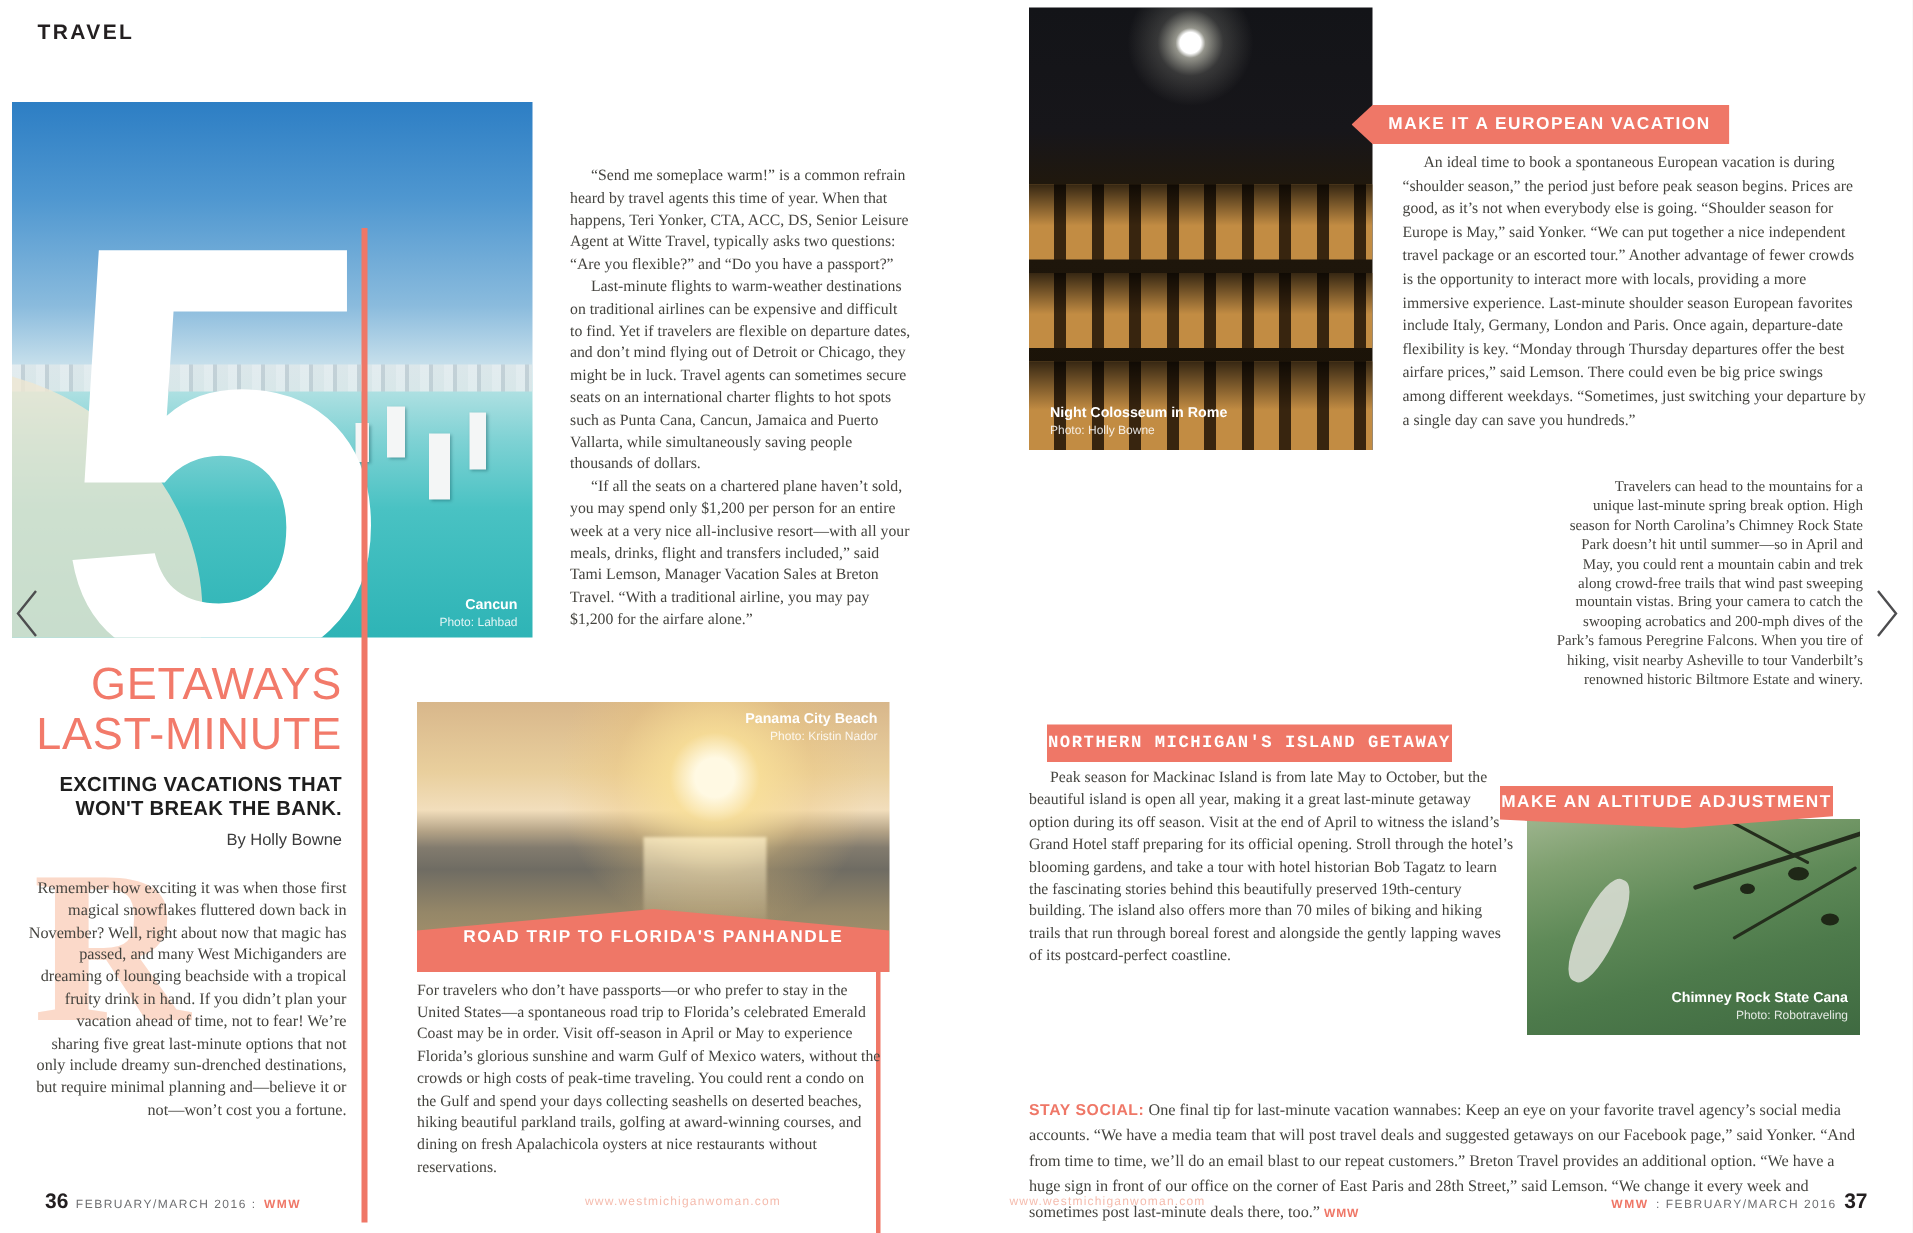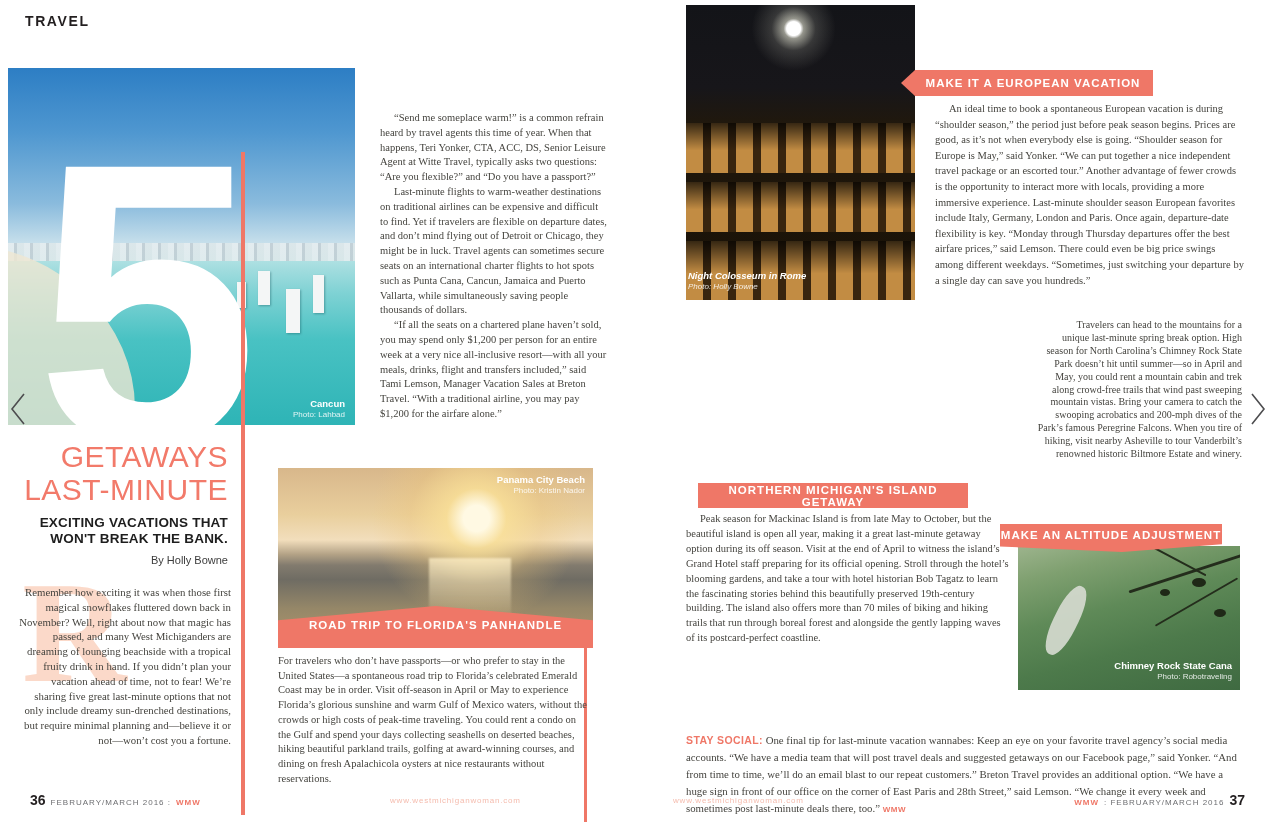--- a/index.html
+++ b/index.html
@@ -171,35 +171,35 @@
   </div>
   <div class="abs footer-url" style="left:390px;">www.westmichiganwoman.com</div>
 
   <figure class="colosseum">
     <div class="arch-band" style="top:40%;"></div>
     <div class="arch-shade" style="top:40%;"></div>
     <div class="arch-band" style="top:60%;"></div>
     <div class="arch-shade" style="top:60%;"></div>
     <div class="arch-band" style="top:80%;height:20%;"></div>
     <div class="arch-shade" style="top:80%;height:20%;"></div>
-    <div class="photo-cap" style="left:2px;bottom:8px;font-style:italic;">
+    <div class="photo-cap" style="left:14px;bottom:8px;">
       <span class="cap-t">Night Colosseum in Rome</span>
       <span class="cap-c">Photo: Holly Bowne</span>
     </div>
   </figure>
 
   <div class="abs banner tip-left" style="left:901px;top:70px;width:252px;height:26px;">
     <span>MAKE IT A EUROPEAN VACATION</span>
   </div>
   <div class="abs serif indent" style="left:935px;top:101px;width:310px;font-size:10.5px;line-height:15.6px;">An ideal time to book a spontaneous European vacation is during “shoulder season,” the period just before peak season begins. Prices are good, as it’s not when everybody else is going. “Shoulder season for Europe is May,” said Yonker. “We can put together a nice independent travel package or an escorted tour.” Another advantage of fewer crowds is the opportunity to interact more with locals, providing a more immersive experience. Last-minute shoulder season European favorites include Italy, Germany, London and Paris. Once again, departure-date flexibility is key. “Monday through Thursday departures offer the best airfare prices,” said Lemson. There could even be big price swings among different weekdays. “Sometimes, just switching your departure by a single day can save you hundreds.”</div>
 
 
   <div class="abs serif right-col indent" style="left:1034px;top:319px;width:208px;font-size:10px;line-height:12.9px;">Travelers can head to the mountains for a unique last-minute spring break option. High season for North Carolina’s Chimney Rock State Park doesn’t hit until summer—so in April and May, you could rent a mountain cabin and trek along crowd-free trails that wind past sweeping mountain vistas. Bring your camera to catch the swooping acrobatics and 200-mph dives of the Park’s famous Peregrine Falcons. When you tire of hiking, visit nearby Asheville to tour Vanderbilt’s renowned historic Biltmore Estate and winery.</div>
 
-  <div class="abs banner" style="left:698px;top:483px;width:270px;height:25px;">
+  <div class="abs banner" style="left:698px;top:483px;width:270px;height:25px;font-family:Liberation Mono, monospace;">
     <span>NORTHERN MICHIGAN'S ISLAND GETAWAY</span>
   </div>
   <div class="abs serif indent" style="left:686px;top:512px;width:324px;font-size:10.5px;line-height:14.9px;">Peak season for Mackinac Island is from late May to October, but the beautiful island is open all year, making it a great last-minute getaway option during its off season. Visit at the end of April to witness the island’s Grand Hotel staff preparing for its official opening. Stroll through the hotel’s blooming gardens, and take a tour with hotel historian Bob Tagatz to learn the fascinating stories behind this beautifully preserved 19th-century building. The island also offers more than 70 miles of biking and hiking trails that run through boreal forest and alongside the gently lapping waves of its postcard-perfect coastline.</div>
 
   <div class="abs banner dip-bottom" style="left:1000px;top:524px;width:222px;height:28px;z-index:2;">
     <span>MAKE AN ALTITUDE ADJUSTMENT</span>
   </div>
   <figure class="chimney">
     <div class="river"></div>
     <div class="branch" style="right:-6px;top:18%;width:120px;height:3px;transform:rotate(-18deg);"></div>

